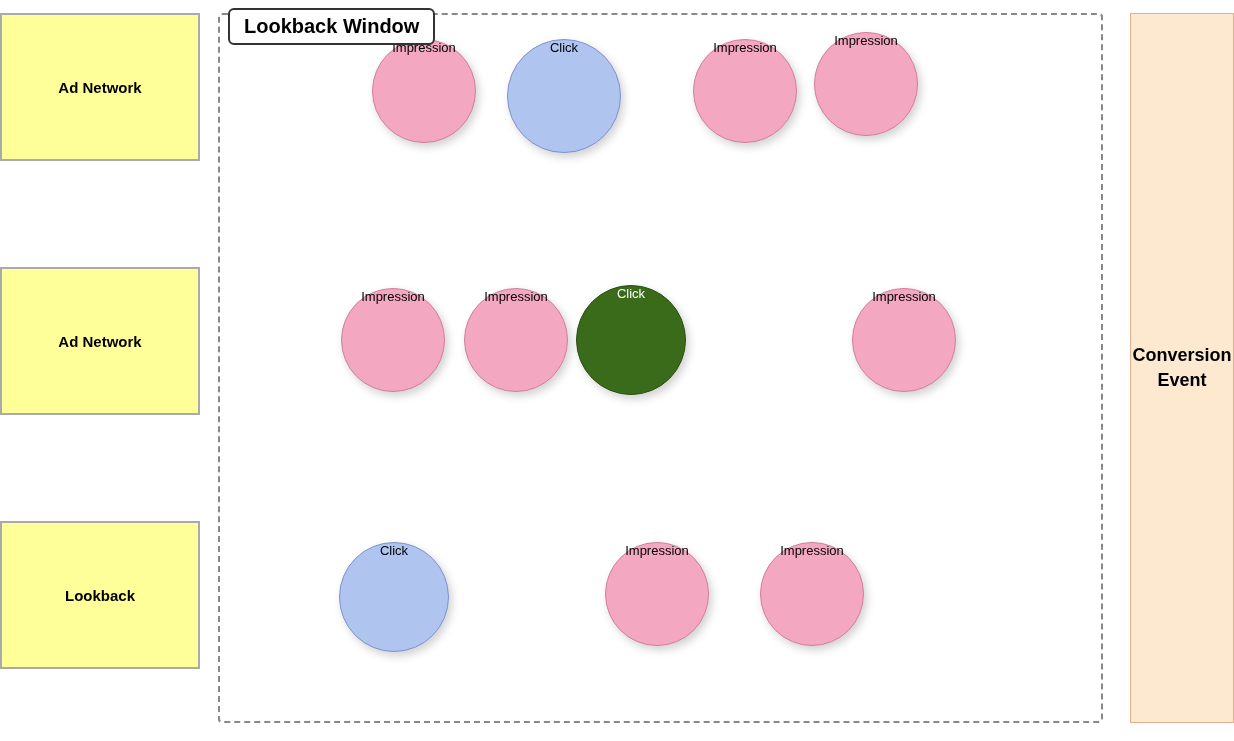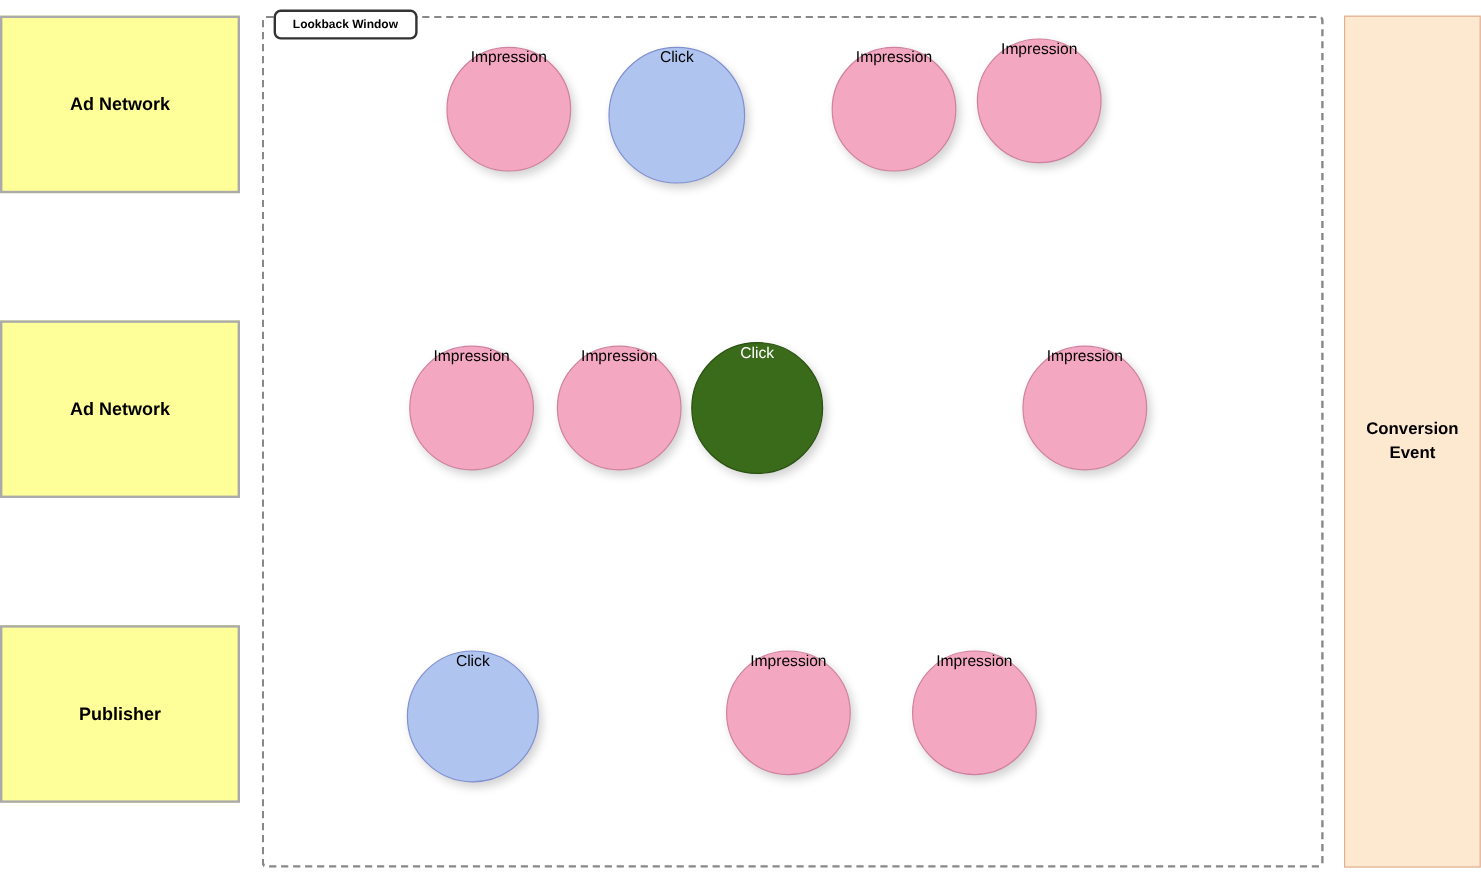--- a/index.html
+++ b/index.html
@@ -46,38 +46,38 @@
     
     .lookback-label {
       position: absolute;
       left: 228px;
       top: 8px;
       background: #fff;
       border: 2px solid #333;
       border-radius: 6px;
       padding: 5px 14px;
       font-weight: bold;
-      font-size: 10px;
+      font-size: 20px;
       z-index: 10;
     }
 
     
     .conversion-box {
       position: absolute;
       right: 0;
       top: 13px;
-      width: 114px;
+      width: 104px;
       height: 710px;
       background: #fde8d0;
       border: 1px solid #e0b090;
       display: flex;
       align-items: center;
       justify-content: center;
       font-weight: bold;
-      font-size: 14px;
+      font-size: 18px;
       text-align: center;
       line-height: 1.4;
     }
 
     
     .event-circle {
       position: absolute;
       border-radius: 50%;
       display: flex;
       align-items: flex-start;
@@ -109,21 +109,21 @@
 
 <div class="canvas">
 
   <div id="ad-network-1" class="entity-box" style="top:13px;height:148px;">
     <span>Ad Network</span>
   </div>
   <div id="ad-network-2" class="entity-box" style="top:267px;height:148px;">
     <span>Ad Network</span>
   </div>
   <div id="publisher" class="entity-box" style="top:521px;height:148px;">
-    <span>Publisher</span>
+    <span>Lookback</span>
   </div>
 
   <div class="lookback-area"></div>
 
   <div class="lookback-label">
     <span>Lookback Window</span>
   </div>
 
   <div class="conversion-box">
     <span>Conversion<br>Event</span>

